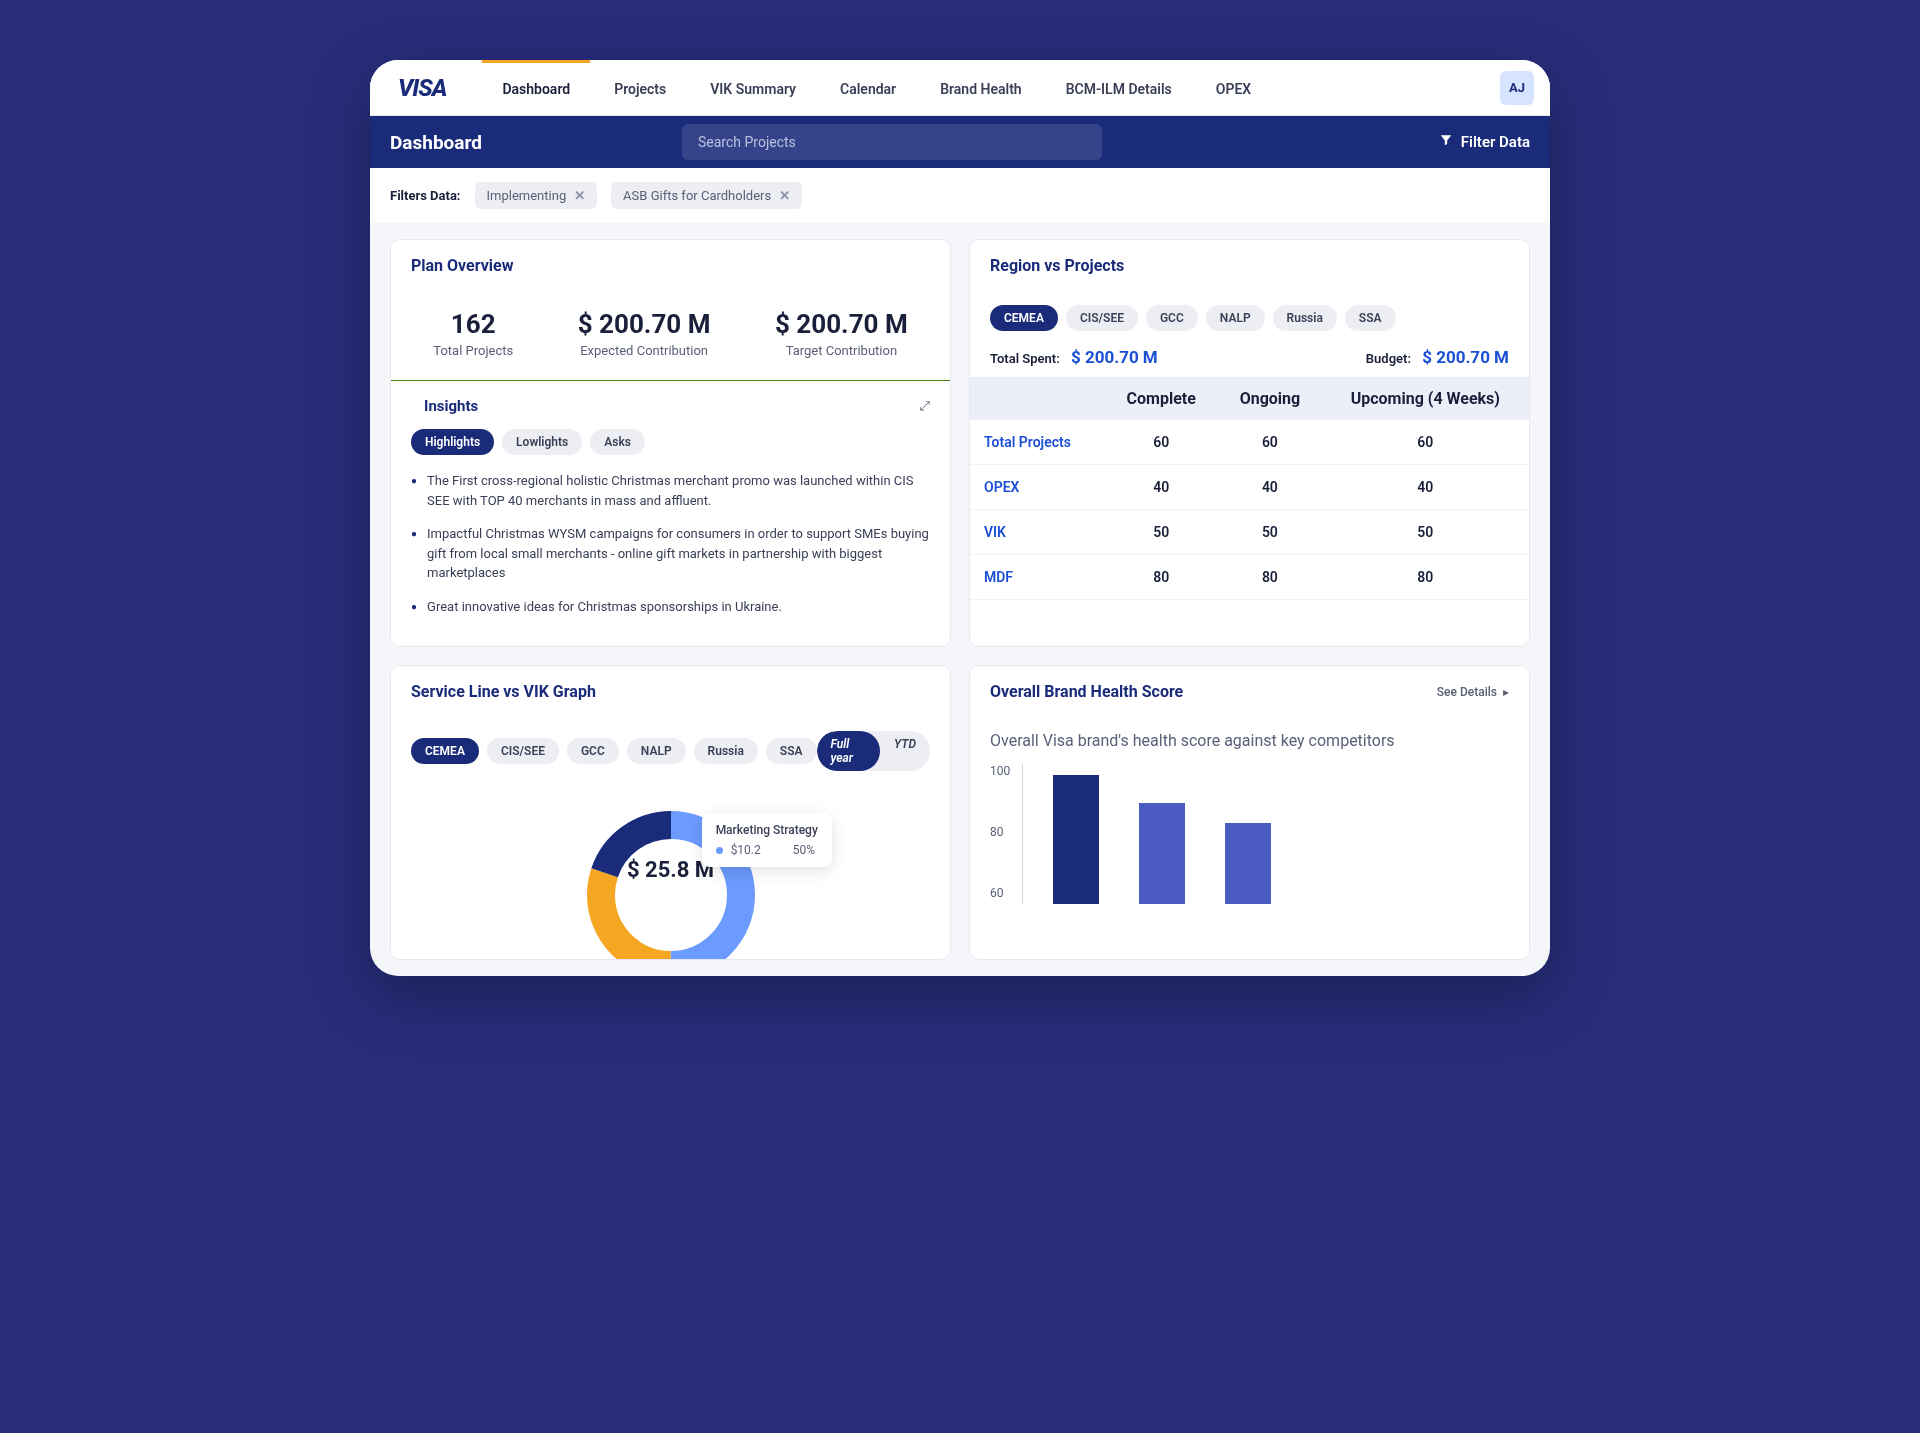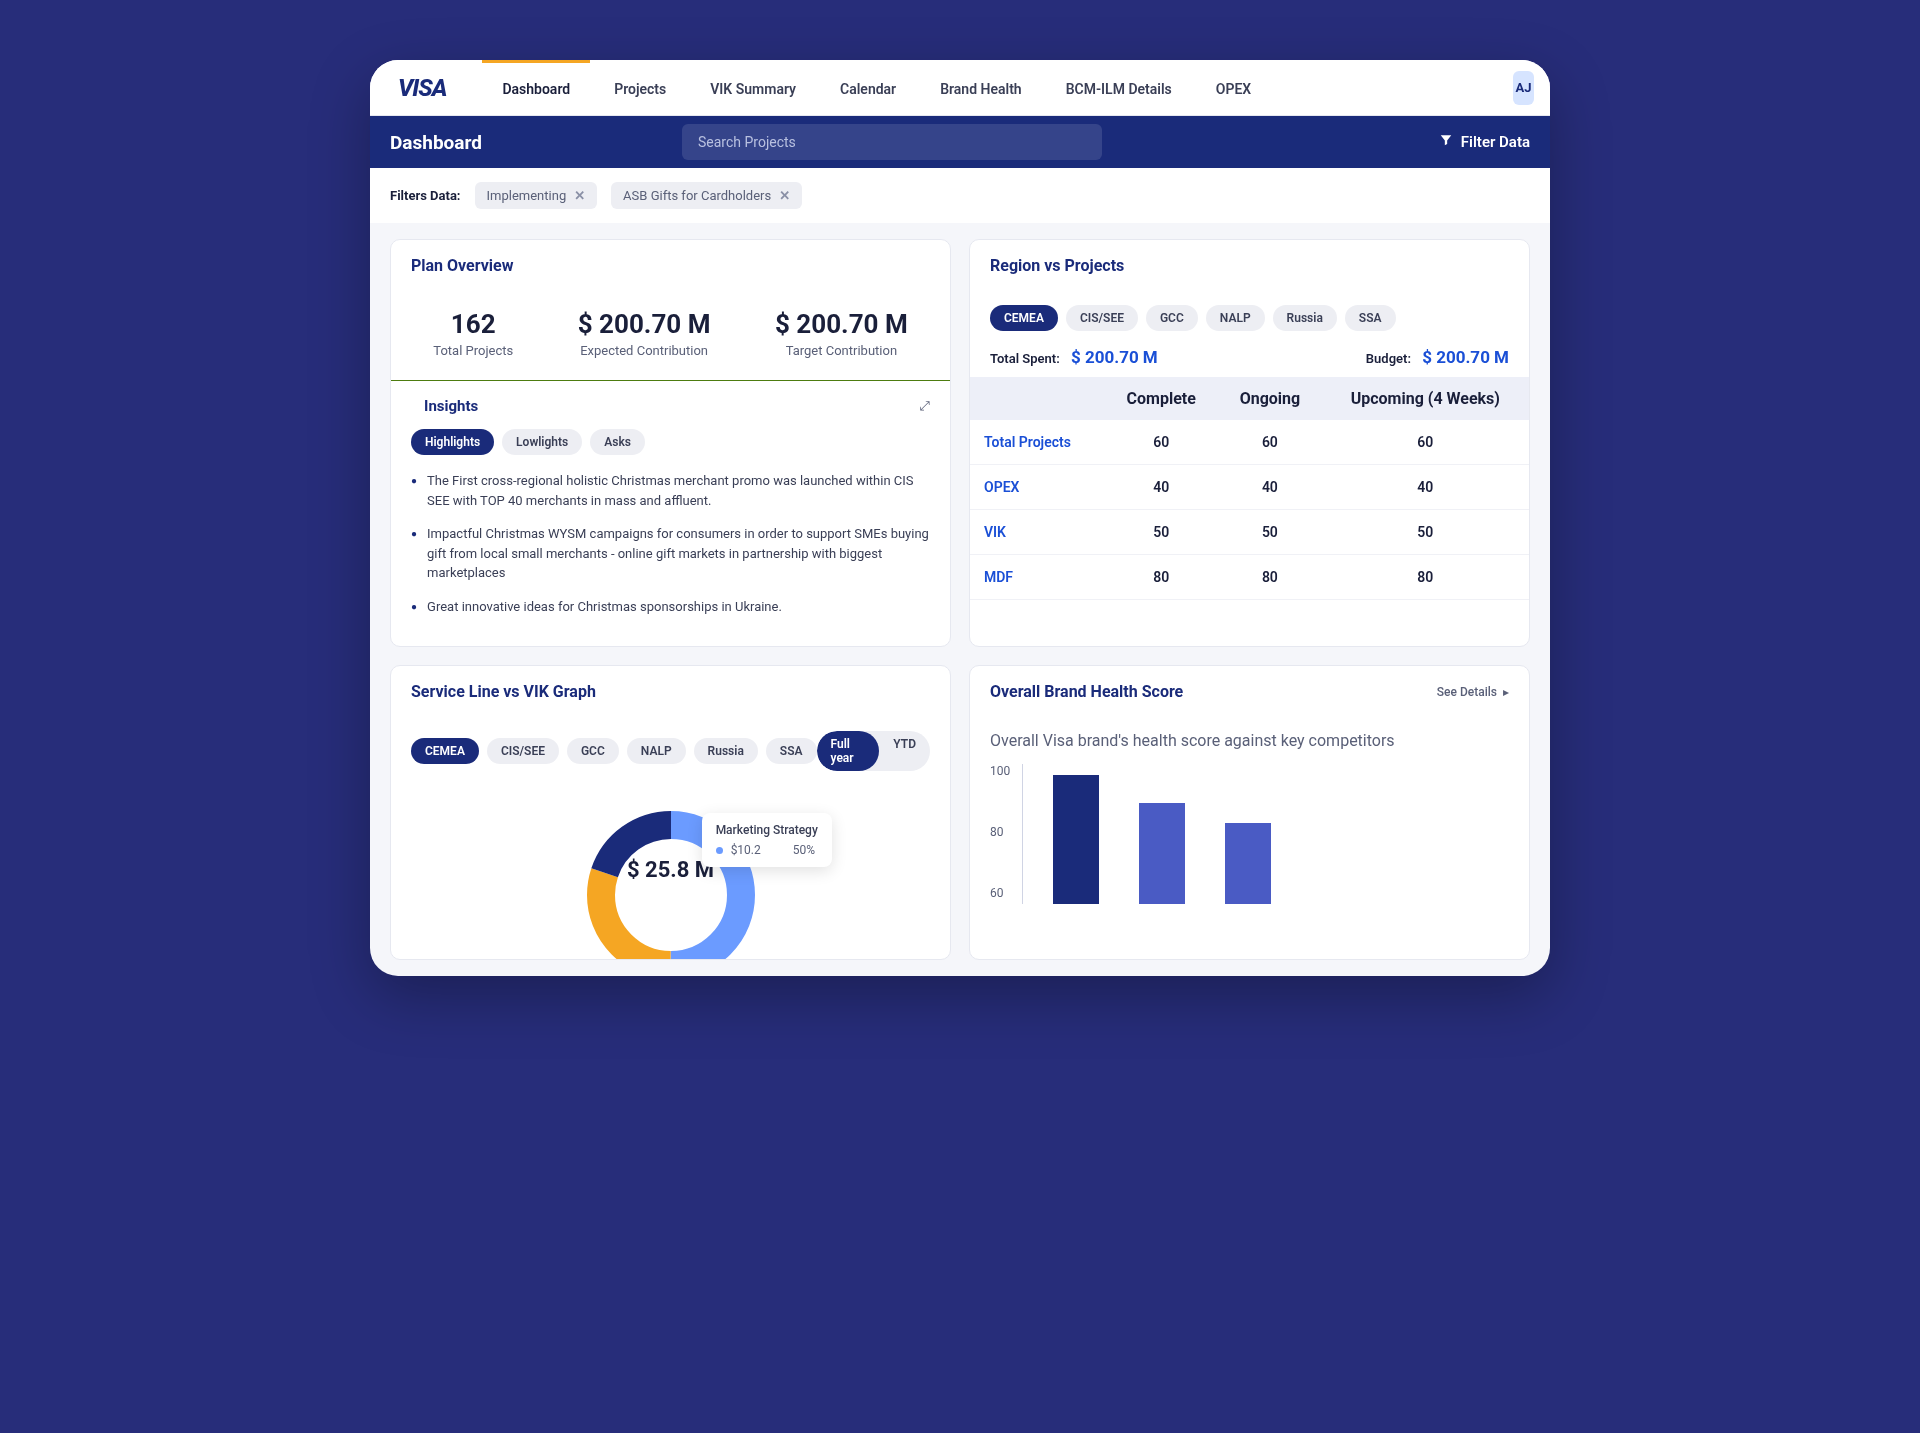--- a/index.html
+++ b/index.html
@@ -3,21 +3,21 @@
 <meta charset="utf-8">
 <style>
 * { margin: 0; padding: 0; box-sizing: border-box; font-family: -apple-system, BlinkMacSystemFont, "Segoe UI", Roboto, sans-serif; }
 body { background: #272d7a; min-height: 100vh; padding: 60px 50px; }
 .app-window { background: #f5f6fa; border-radius: 28px; overflow: hidden; box-shadow: 0 20px 60px rgba(0,0,0,0.3); max-width: 1180px; margin: 0 auto; }
 .top-nav { background: #fff; display: flex; align-items: center; padding: 0 16px; height: 56px; border-bottom: 1px solid #e6e8f0; }
 .logo { font-weight: 800; font-style: italic; color: #1a2b7a; font-size: 24px; letter-spacing: -1px; padding: 0 12px; }
 .nav-tabs { display: flex; gap: 4px; margin-left: 24px; }
 .nav-tab { padding: 0 20px; height: 56px; display: flex; align-items: center; font-size: 14px; font-weight: 600; color: #3a3f56; cursor: pointer; border-top: 3px solid transparent; }
 .nav-tab.active { border-top-color: #f5a623; color: #1a1f3a; }
-.avatar { margin-left: auto; width: 21px; height: 34px; background: #d6e4ff; color: #1a2b7a; font-weight: 700; font-size: 13px; display: flex; align-items: center; justify-content: center; border-radius: 6px; }
+.avatar { margin-left: auto; width: 34px; height: 34px; background: #d6e4ff; color: #1a2b7a; font-weight: 700; font-size: 13px; display: flex; align-items: center; justify-content: center; border-radius: 6px; }
 .subheader { background: #1a2b7a; color: #fff; display: flex; align-items: center; padding: 0 20px; height: 52px; gap: 20px; }
 .subheader-title { font-size: 19px; font-weight: 700; }
 .search-box { background: rgba(255,255,255,0.12); border-radius: 6px; padding: 10px 16px; flex: 0 0 420px; margin-left: 180px; color: #b8c0e0; font-size: 14px; }
 .filter-data-btn { margin-left: auto; display: flex; align-items: center; gap: 8px; font-size: 15px; font-weight: 600; cursor: pointer; }
 .filters-bar { background: #fff; padding: 14px 20px; display: flex; align-items: center; gap: 14px; font-size: 13px; }
 .filters-label { font-weight: 700; color: #1a1f3a; }
 .filter-chip { background: #edeef3; padding: 6px 12px; border-radius: 6px; color: #5a6078; display: flex; align-items: center; gap: 8px; }
 .filter-chip .x { cursor: pointer; color: #8a90a6; font-weight: 700; }
 .content { padding: 16px 20px; display: grid; grid-template-columns: 1fr 1fr; gap: 18px; }
 .card { background: #fff; border-radius: 10px; border: 1px solid #e6e8f0; overflow: hidden; }
@@ -42,21 +42,21 @@
 .region-table { width: 100%; border-collapse: collapse; }
 .region-table th { background: #edeff8; padding: 12px 14px; font-size: 16px; font-weight: 700; color: #1a1f3a; text-align: center; }
 .region-table th:first-child { text-align: left; }
 .region-table td { padding: 14px; font-size: 14px; text-align: center; border-bottom: 1px solid #f0f1f6; font-weight: 600; color: #1a1f3a; }
 .region-table td:first-child { text-align: left; color: #1a4fd6; font-weight: 600; }
 .service-card { grid-column: 1; }
 .brand-card { grid-column: 2; }
 .service-body { padding: 14px 20px; }
 .service-controls { display: flex; justify-content: space-between; align-items: center; margin-bottom: 24px; }
 .toggle-group { display: flex; background: #edeef3; border-radius: 20px; overflow: hidden; }
-.toggle-btn { padding: 6px 14px; font-size: 12px; font-weight: 600; cursor: pointer; color: #3a3f56; }
+.toggle-btn { padding: 6px 14px; font-size: 12px; font-weight: 600; cursor: pointer; color: #3a3f56; font-style: italic; }
 .toggle-btn.active { background: #1a2b7a; color: #fff; border-radius: 20px; }
 .donut-area { display: flex; justify-content: center; position: relative; height: 150px; }
 .donut-center { position: absolute; top: 62px; left: 50%; transform: translateX(-50%); text-align: center; }
 .donut-value { font-size: 22px; font-weight: 700; color: #1a1f3a; text-align: center; }
 .tooltip { position: absolute; left: 56%; top: 18px; background: #fff; box-shadow: 0 4px 16px rgba(0,0,0,0.12); border-radius: 8px; padding: 10px 14px; font-size: 12px; }
 .tooltip-title { font-weight: 500; color: #3a3f56; margin-bottom: 6px; }
 .tooltip-row { display: flex; align-items: center; gap: 8px; color: #5a6078; }
 .tooltip-dot { width: 7px; height: 7px; border-radius: 50%; background: #6b9bff; }
 .tooltip-pct { margin-left: 24px; }
 .brand-body { padding: 14px 20px; }

